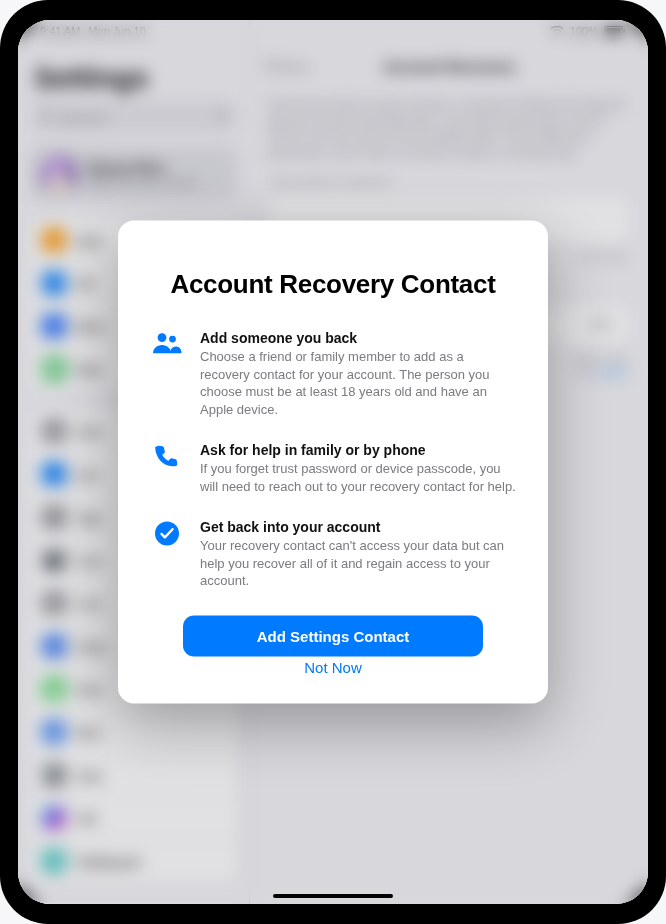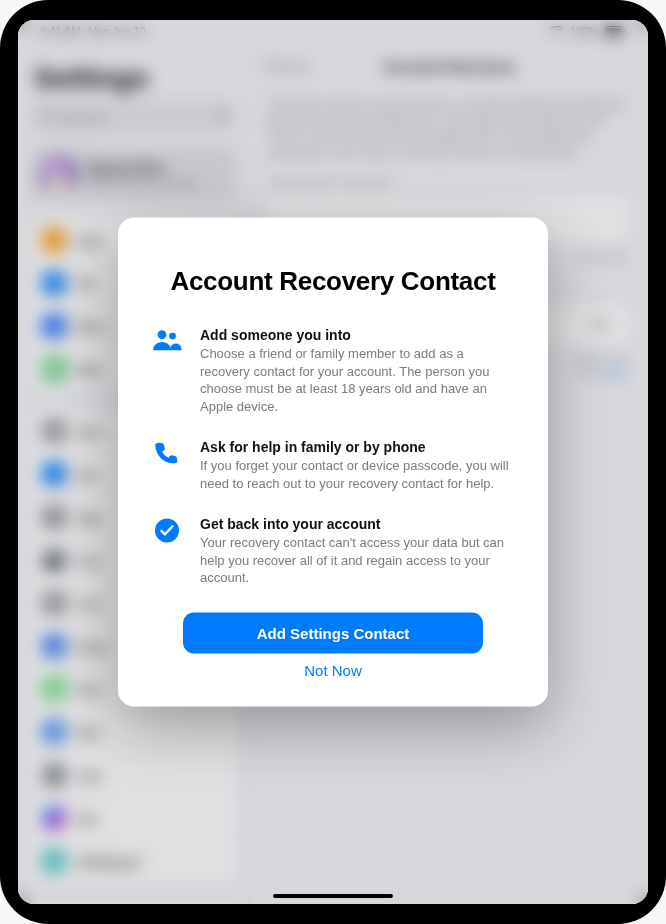--- a/index.html
+++ b/index.html
@@ -10,21 +10,21 @@
   .device {
     width: 666px; height: 924px;
     background: #000;
     border-radius: 48px;
     padding: 20px 18px;
     position: relative;
   }
   .screen {
     width: 100%; height: 100%;
     background: #f2f2f6;
-    border-radius: 16px;
+    border-radius: 32px;
     position: relative;
     overflow: hidden;
   }
 
   
   .status-bar {
     position: absolute; top: 0; left: 0; right: 0;
     height: 22px;
     display: flex; align-items: center;
     font-size: 11px; font-weight: 500;
@@ -100,21 +100,21 @@
   .bullet .ico { width:34px; display:flex; align-items:flex-start; justify-content:center; color:#007aff; padding-top:2px; }
   .bullet .txt { flex:1; }
   .bullet .btitle { font-size:14px; font-weight:600; color:#111; margin-bottom:2px; }
   .bullet .bdesc  { font-size:13px; color:#7b7b80; line-height:1.35; }
   .primary-btn {
     display:block; width:82%; margin: 26px auto 0; background:#007aff; color:#fff;
     text-align:center; font-size:15px; font-weight:600; padding:12px 0; border-radius:11px;
   }
   .secondary-btn {
     display:block; width:100%; text-align:center; color:#007aff;
-    font-size:15px; font-weight:500; padding:8px 0 4px;
+    font-size:15px; font-weight:500; padding:2px 0 4px;
   }
 
   .home-indicator {
     position:absolute; bottom:6px; left:50%; transform:translateX(-50%);
     width:120px; height:4px; background:#000; border-radius:3px; z-index:60;
   }
 </style>
 </head>
 <body>
 
@@ -296,34 +296,34 @@
       <div class="bullet">
         <div class="ico">
           <svg width="30" height="22" viewBox="0 0 30 22">
               <circle cx="10" cy="6" r="4.4" fill="#007aff"></circle>
               <circle cx="20.5" cy="7.5" r="3.4" fill="#007aff"></circle>
               <path d="M1 22c0-5 4-8.5 9-8.5s9 3.5 9 8.5H1z" fill="#007aff"></path>
               <path d="M18 22c0-3.8 2.2-7 6-7s5.5 3.2 5.5 7H18z" fill="#007aff"></path>
             </svg>
         </div>
         <div class="txt">
-          <div class="btitle">Add someone you into</div>
+          <div class="btitle">Add someone you back</div>
           <div class="bdesc">Choose a friend or family member to add as a recovery contact for your account. The person you choose must be at least 18 years old and have an Apple device.</div>
         </div>
       </div>
 
       <div class="bullet">
         <div class="ico">
           <svg width="26" height="26" viewBox="0 0 26 26">
               <path d="M5.2 2.3l3.3 0.5c0.7 0.1 1.2 0.6 1.4 1.3l0.9 3.6c0.2 0.7-0.1 1.4-0.6 1.9l-1.9 1.6c1.3 2.7 3.4 4.8 6.1 6.1l1.6-1.9c0.5-0.5 1.2-0.8 1.9-0.6l3.6 0.9c0.7 0.2 1.2 0.7 1.3 1.4l0.5 3.3c0.1 1-0.6 1.9-1.6 2C10.6 24.4 1.6 15.4 1.2 4.3c0-1 0.9-1.8 2-1.6z" fill="#007aff"></path>
             </svg>
         </div>
         <div class="txt">
           <div class="btitle">Ask for help in family or by phone</div>
-          <div class="bdesc">If you forget your contact or device passcode, you will need to reach out to your recovery contact for help.</div>
+          <div class="bdesc">If you forget trust password or device passcode, you will need to reach out to your recovery contact for help.</div>
         </div>
       </div>
 
       <div class="bullet">
         <div class="ico">
           <svg width="26" height="26" viewBox="0 0 26 26">
               <circle cx="13" cy="13" r="12" fill="#007aff"></circle>
               <path d="M7.5 13.4l3.4 3.4 7.6-8.1" fill="none" stroke="#fff" stroke-width="2.4" stroke-linecap="round" stroke-linejoin="round"></path>
             </svg>
         </div>

